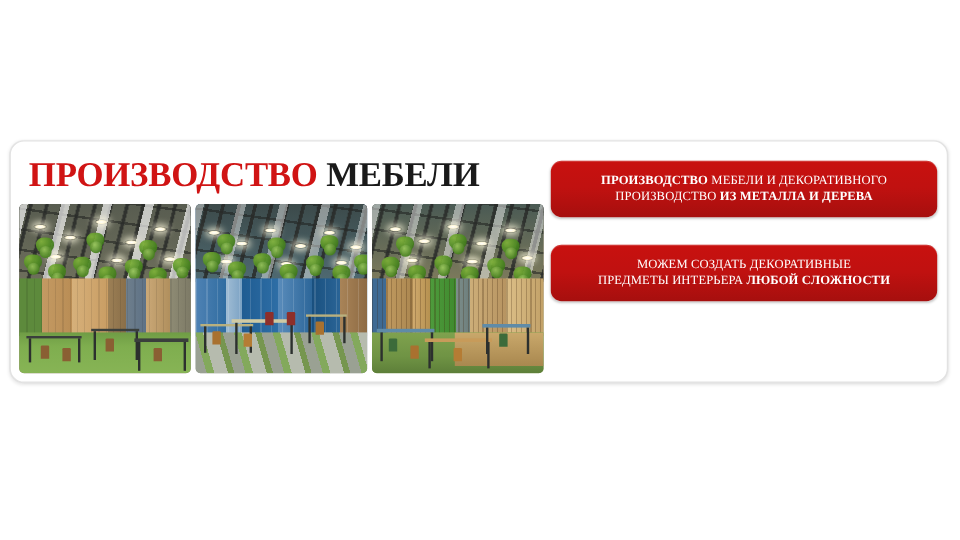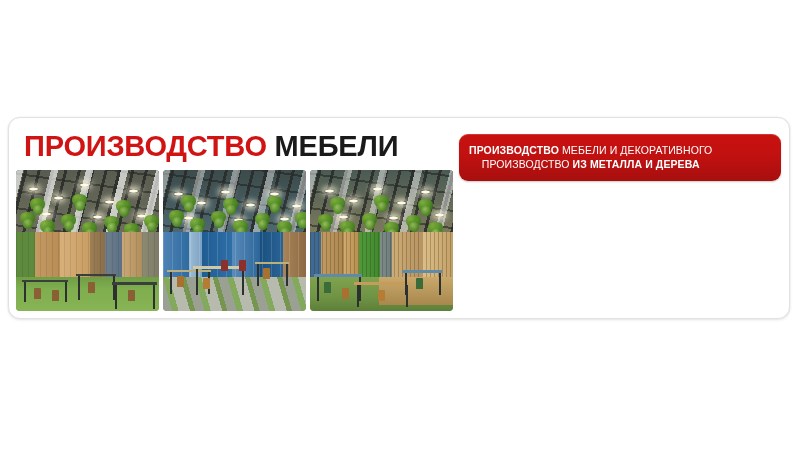--- a/index.html
+++ b/index.html
@@ -28,20 +28,21 @@
     position: absolute;
     left: 8px;
     top: 117px;
     width: 782px;
     height: 202px;
     background: #ffffff;
     border: 1px solid #e2e2e2;
     border-radius: 12px;
     box-shadow: 0 1px 3px rgba(0,0,0,0.10), 0 0 0 0.5px rgba(0,0,0,0.03);
     box-sizing: border-box;
+    font-family: Liberation Serif, serif;
   }
 
   
   .heading {
     position: absolute;
     left: 15px;
     top: 12px;
     font-size: 29px;
     line-height: 32px;
     font-weight: bold;
@@ -262,21 +263,21 @@
     position: absolute;
     left: 0;
     width: 322px;
     border-radius: 9px;
     background: linear-gradient(180deg, #c8110f 0%, #c01110 48%, #a60f0e 100%);
     box-shadow: inset 0 1px 0 rgba(255,255,255,0.16),
                 0 1px 2px rgba(0,0,0,0.22);
     color: #ffffff;
     display: flex;
     align-items: center;
-    justify-content: flex-start;
+    justify-content: center;
     text-align: center;
     box-sizing: border-box;
     padding: 16px 10px;
     font-size: 10.5px;
     line-height: 13.5px;
     letter-spacing: 0.1px;
   }
   .banner span { display: inline; }
   .banner .b  { font-weight: bold; }
   .banner .n  { font-weight: normal; }
@@ -442,17 +443,23 @@
     </div>
 
     <div class="banners">
       <div class="banner banner-1">
         <div>
           <span class="b">ПРОИЗВОДСТВО</span><span class="n"> МЕБЕЛИ И ДЕКОРАТИВНОГО</span><br>
           <span class="n">ПРОИЗВОДСТВО </span><span class="b">ИЗ МЕТАЛЛА И ДЕРЕВА</span>
         </div>
       </div>
 
+      <div class="banner banner-2">
+        <div>
+          <span class="n">МОЖЕМ СОЗДАТЬ ДЕКОРАТИВНЫЕ</span><br>
+          <span class="n">ПРЕДМЕТЫ ИНТЕРЬЕРА </span><span class="b">ЛЮБОЙ СЛОЖНОСТИ</span>
+        </div>
+      </div>
 
     </div>
 
   </div>
 </div>
 
 </body></html>

